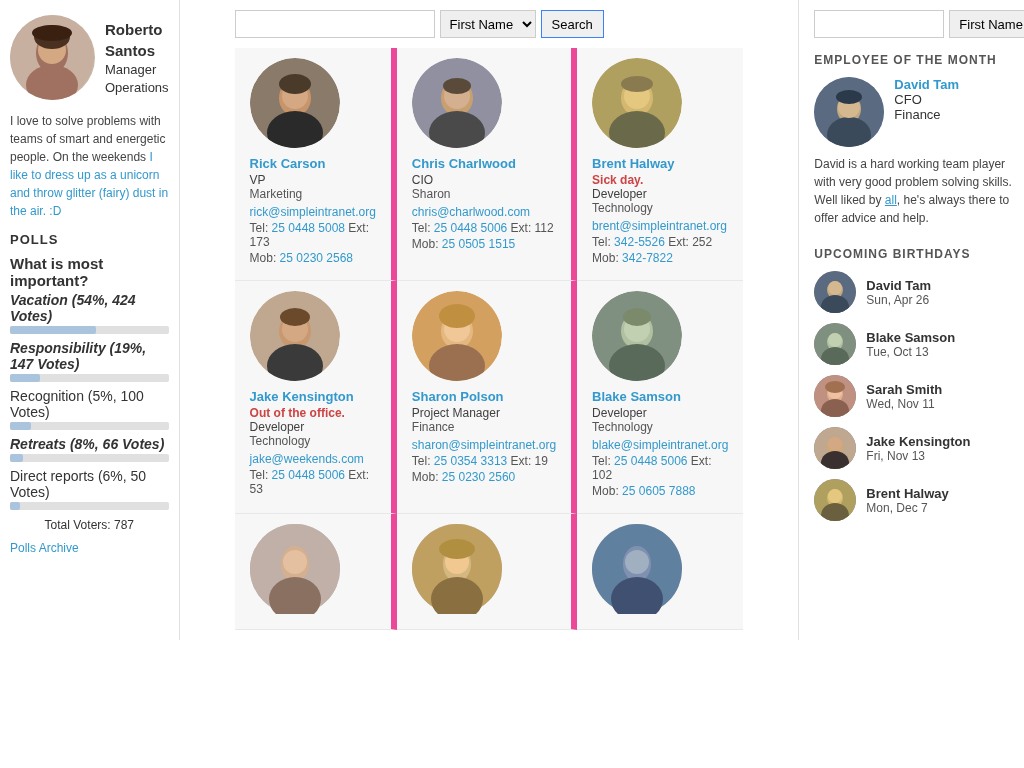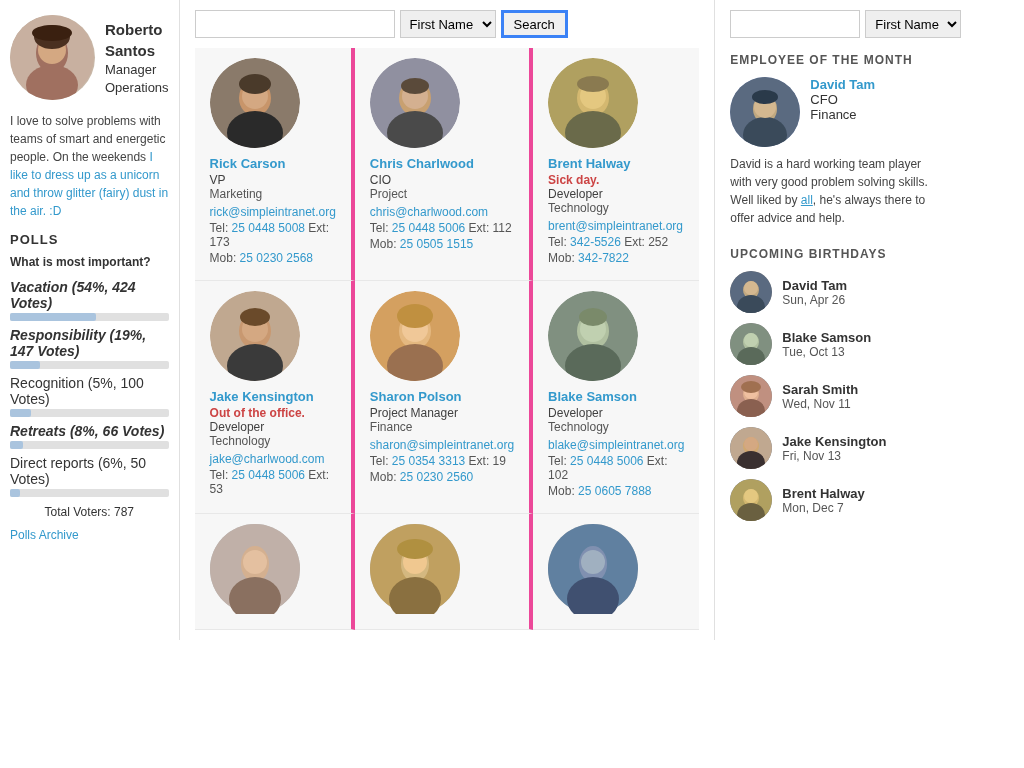--- a/index.html
+++ b/index.html
@@ -1,49 +1,49 @@
 <!DOCTYPE html>
 <html><head>
   <meta charset="utf-8">
   <style>
     * { box-sizing: border-box; margin: 0; padding: 0; }
     body { font-family: Arial, sans-serif; font-size: 13px; background: #fff; color: #333; }
     
-    .layout { display: flex; width: 904px; }
+    .layout { display: flex; width: 904px; gap: 40px; }
     
     
     .sidebar { width: 215px; padding: 15px 10px; border-right: 1px solid #e0e0e0; }
     .profile-section { display: flex; align-items: flex-start; gap: 10px; margin-bottom: 12px; }
     .avatar-circle { width: 85px; height: 85px; border-radius: 50%; background: #c8b8a8; overflow: hidden; flex-shrink: 0; }
     .avatar-circle svg { width: 100%; height: 100%; }
     .profile-info { font-size: 13px; line-height: 1.4; padding-top: 4px; }
     .profile-name { font-weight: bold; font-size: 15px; }
     .profile-bio { font-size: 12px; color: #444; line-height: 1.5; margin-bottom: 12px; }
     .bio-link { color: #3399cc; text-decoration: none; }
     
     .polls-section { margin-top: 10px; }
     .polls-title { font-size: 13px; font-weight: bold; letter-spacing: 1px; text-transform: uppercase; margin-bottom: 8px; }
-    .poll-question { font-size: 12px; font-weight: bold; margin-bottom: 10px; }
+    .poll-question { font-size: 15px; font-weight: bold; margin-bottom: 3px; }
     .poll-item { margin-bottom: 6px; font-size: 14px; }
     .poll-item-bold { font-weight: bold; font-style: italic; }
     .poll-bar-container { height: 8px; background: #e0e0e0; margin-top: 2px; margin-bottom: 4px; border-radius: 2px; }
     .poll-bar { height: 100%; background: #aac4de; border-radius: 2px; }
     .poll-total { margin-top: 8px; font-size: 12px; text-align: center; }
     .polls-archive { margin-top: 8px; }
     .polls-archive a { color: #3399cc; text-decoration: none; font-size: 12px; }
     
     
     .main-content { width: 570px; padding: 10px 15px; }
     .search-bar { display: flex; align-items: center; gap: 5px; margin-bottom: 10px; }
     .search-input { border: 1px solid #ccc; padding: 4px 8px; font-size: 13px; width: 200px; height: 28px; }
     .search-select { border: 1px solid #ccc; padding: 3px 5px; font-size: 13px; height: 28px; }
-    .search-btn { background: #f0f0f0; border: 3px solid #3b82f6; padding: 3px 10px; font-size: 13px; cursor: pointer; height: 28px; }
+    .search-btn { background: #f0f0f0; border: 1px solid #3b82f6; padding: 3px 10px; font-size: 13px; cursor: pointer; height: 28px; }
     
     .employee-grid { display: grid; grid-template-columns: 1fr 1fr 1fr; gap: 0; }
-    .employee-card { padding: 10px 15px 15px 15px; border-bottom: 1px solid #e8e8e8; border-right: 4px solid #ec4899; background: #f7f7f7; }
+    .employee-card { padding: 10px 15px 15px 15px; border-bottom: 1px solid #e8e8e8; border-right: 6px solid #ec4899; background: #f7f7f7; }
     .employee-card:nth-child(3n) { border-right: none; }
     
     .emp-photo { width: 90px; height: 90px; border-radius: 50%; overflow: hidden; margin-bottom: 8px; }
     .emp-photo-placeholder { width: 90px; height: 90px; border-radius: 50%; background: #bbb; }
     
     .emp-name { color: #3399cc; text-decoration: none; font-size: 13px; font-weight: bold; display: block; margin-bottom: 2px; }
     .emp-title { font-size: 12px; color: #404040; }
     .emp-status-sick { color: #cc4444; font-size: 12px; font-weight: bold; }
     .emp-status-out { color: #cc4444; font-size: 12px; font-weight: bold; }
     .emp-dept { font-size: 12px; color: #555; }
@@ -180,21 +180,21 @@
           <svg viewBox="0 0 90 90">
               <circle cx="45" cy="45" r="45" fill="#9090a0"></circle>
               <ellipse cx="45" cy="40" rx="16" ry="18" fill="#c8a070"></ellipse>
               <ellipse cx="45" cy="75" rx="28" ry="22" fill="#4a4a4a"></ellipse>
               <circle cx="45" cy="38" r="13" fill="#d4b090"></circle>
               <ellipse cx="45" cy="28" rx="14" ry="8" fill="#5a4a3a"></ellipse>
             </svg>
         </div>
         <a class="emp-name" href="#">Chris Charlwood</a>
         <div class="emp-title">CIO</div>
-        <div class="emp-dept">Project</div>
+        <div class="emp-dept">Sharon</div>
         <a class="emp-email" href="#">chris@charlwood.com</a>
         <div class="emp-phone">Tel: <a href="#">25 0448 5006</a> Ext: 112</div>
         <div class="emp-phone">Mob: <a href="#">25 0505 1515</a></div>
       </div>
 
       <div class="employee-card">
         <div class="emp-photo">
           <svg viewBox="0 0 90 90">
               <circle cx="45" cy="45" r="45" fill="#b0a060"></circle>
               <ellipse cx="45" cy="40" rx="16" ry="18" fill="#d4b870"></ellipse>
@@ -219,21 +219,21 @@
               <ellipse cx="45" cy="40" rx="16" ry="18" fill="#c89870"></ellipse>
               <ellipse cx="45" cy="75" rx="28" ry="22" fill="#3a3a3a"></ellipse>
               <circle cx="45" cy="38" r="13" fill="#d4a882"></circle>
               <ellipse cx="45" cy="26" rx="15" ry="9" fill="#6a4a2a"></ellipse>
             </svg>
         </div>
         <a class="emp-name" href="#">Jake Kensington</a>
         <div class="emp-status-out">Out of the office.</div>
         <div class="emp-title">Developer</div>
         <div class="emp-dept">Technology</div>
-        <a class="emp-email" href="#">jake@charlwood.com</a>
+        <a class="emp-email" href="#">jake@weekends.com</a>
         <div class="emp-phone">Tel: <a href="#">25 0448 5006</a> Ext: 53</div>
       </div>
 
       <div class="employee-card">
         <div class="emp-photo">
           <svg viewBox="0 0 90 90">
               <circle cx="45" cy="45" r="45" fill="#d4a060"></circle>
               <ellipse cx="45" cy="40" rx="16" ry="18" fill="#e4b880"></ellipse>
               <ellipse cx="45" cy="75" rx="28" ry="22" fill="#9a7050"></ellipse>
               <circle cx="45" cy="38" r="13" fill="#f0c898"></circle>

